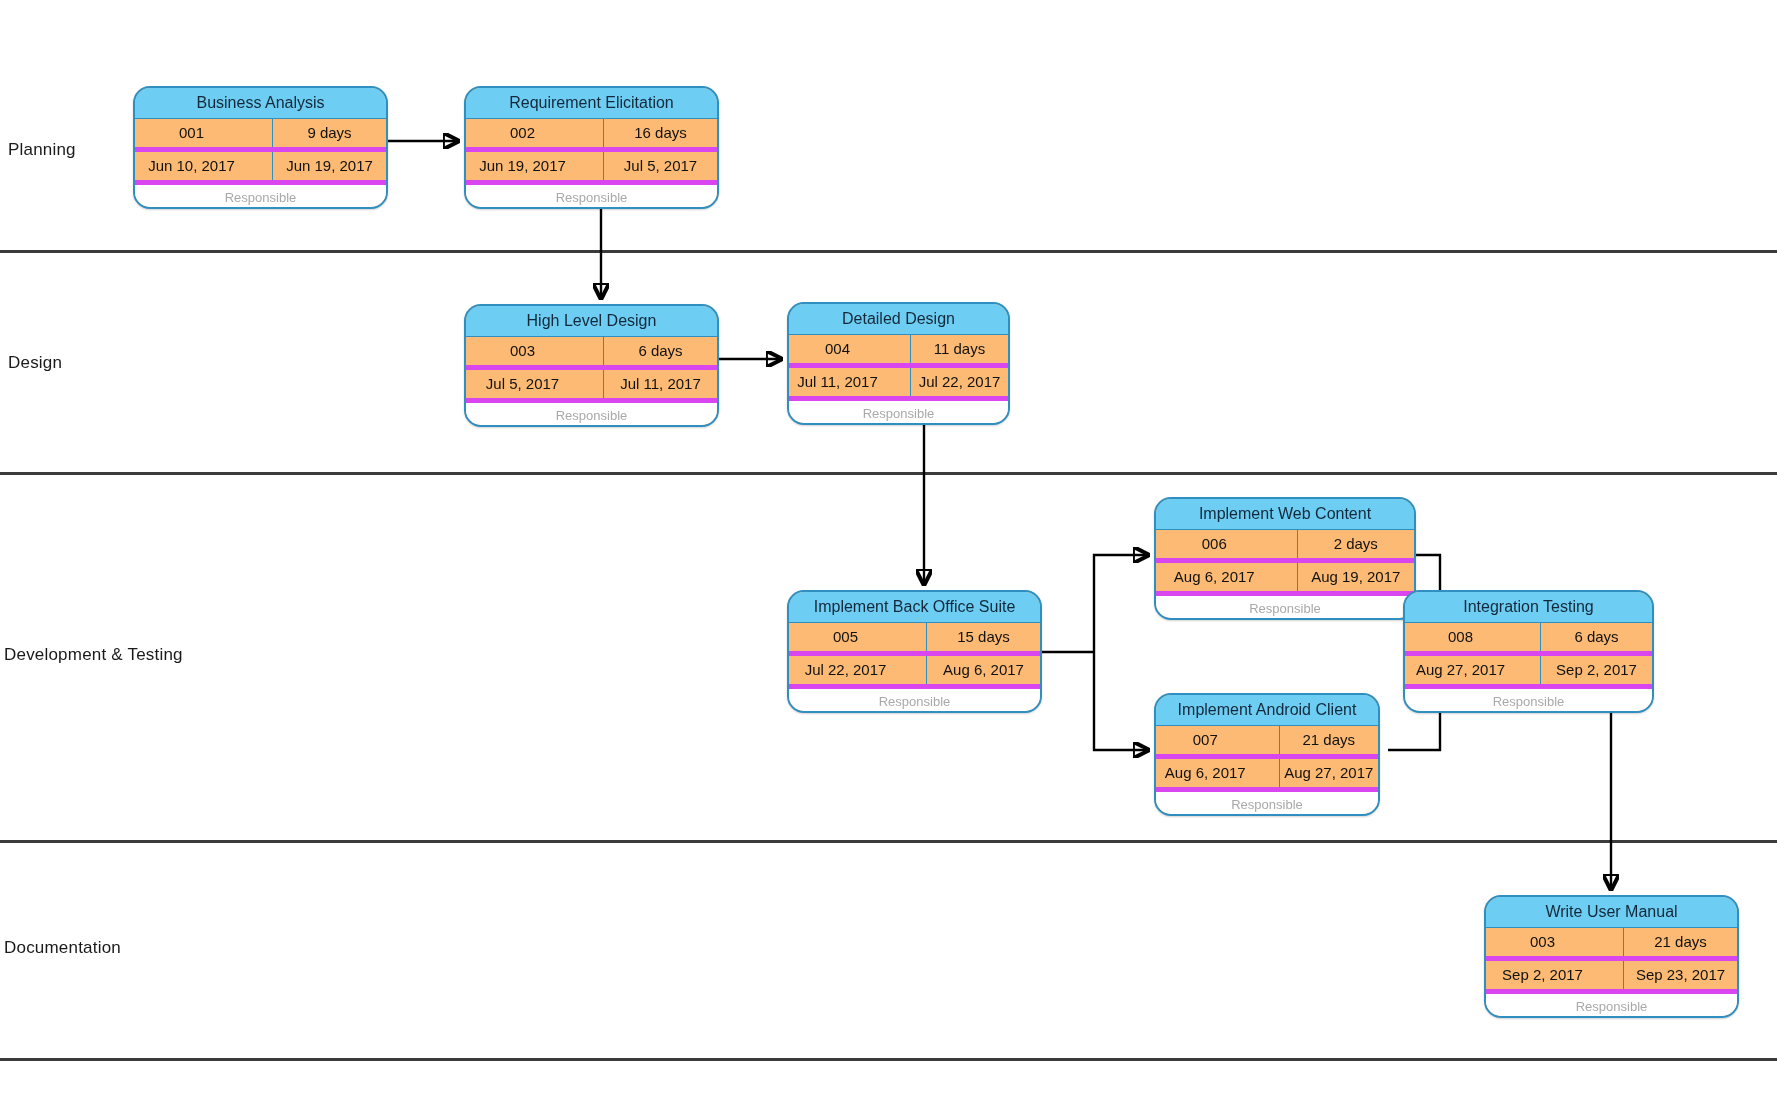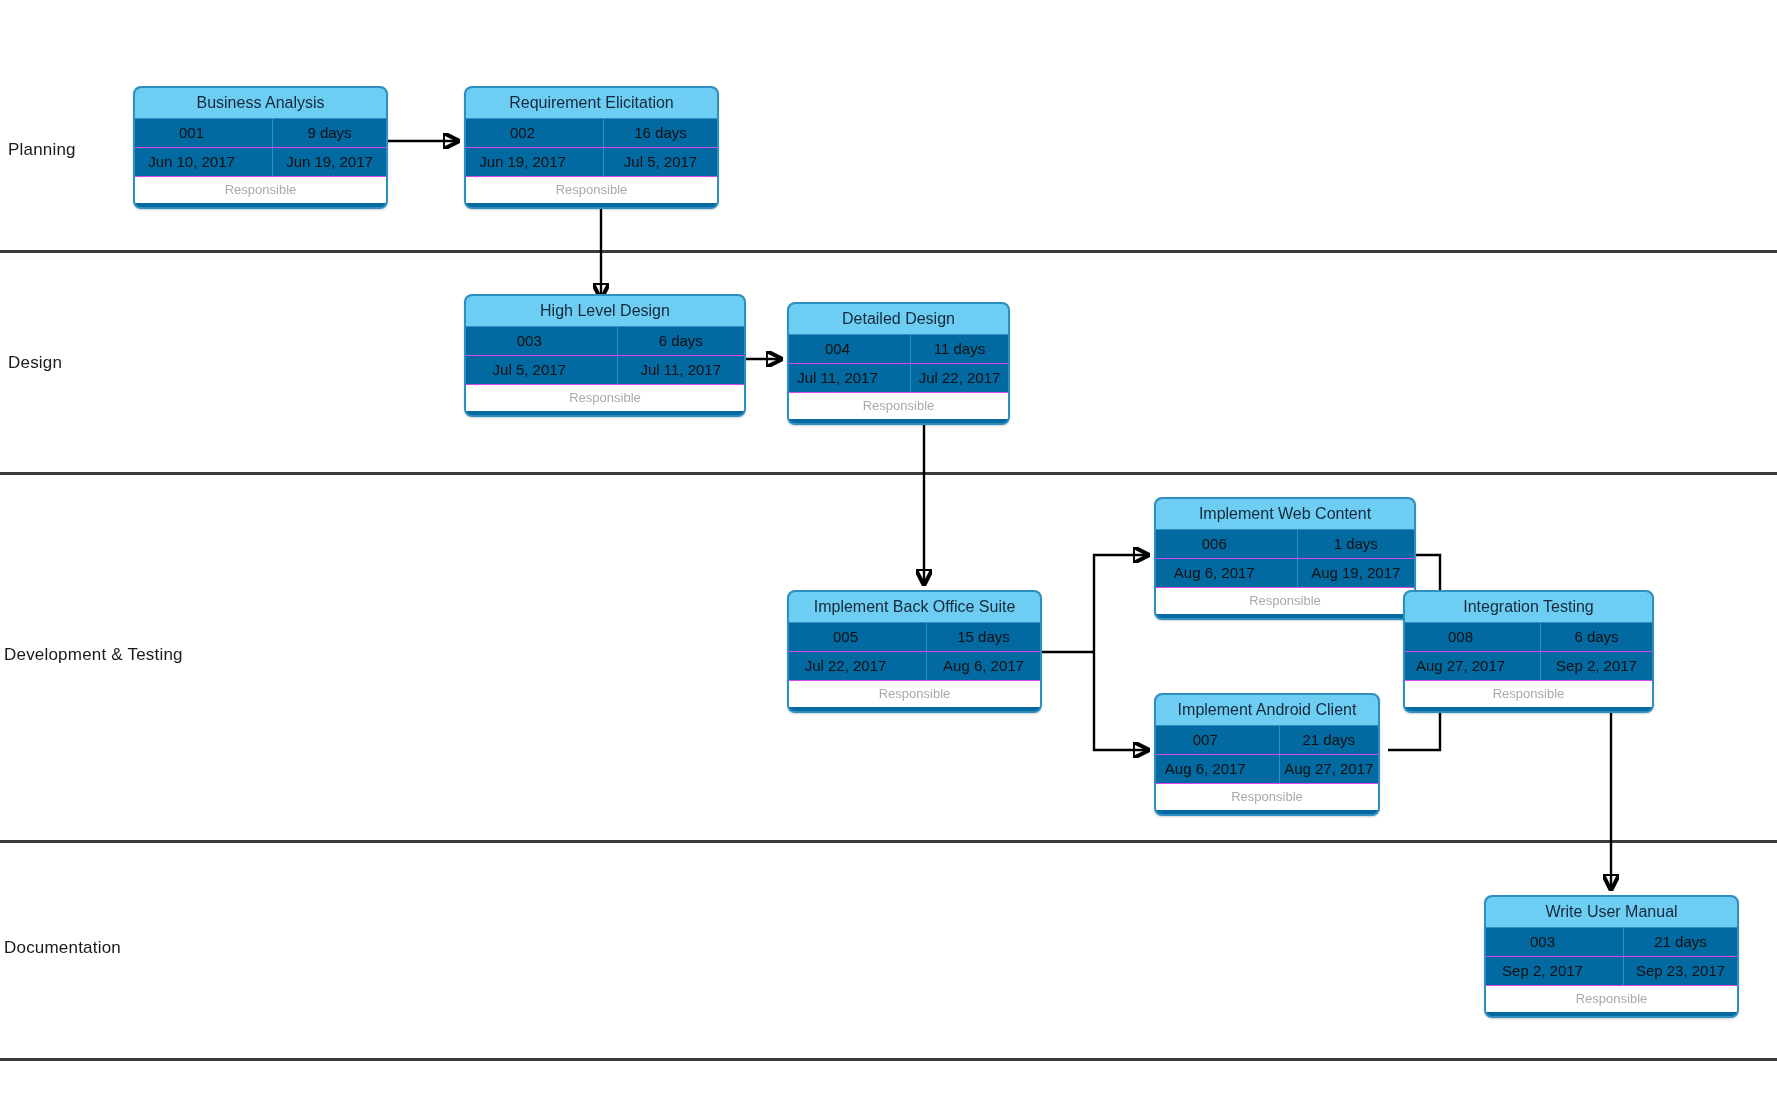--- a/index.html
+++ b/index.html
@@ -33,40 +33,40 @@
     color: #1a1a1a;
     white-space: nowrap;
     letter-spacing: .2px;
   }
 
   
   .task {
     position: absolute;
     box-sizing: border-box;
     border: 2px solid #2e8fc0;
-    border-radius: 8px;
-    background: #0369a1;
+    border-radius: 17px;
+    background: #fdba74;
     box-shadow: 0 1px 2px rgba(0,0,0,.18);
     overflow: hidden;
   }
   .task-title {
     height: 30px;
     line-height: 30px;
     text-align: center;
     background: #6ecdf2;
     color: #13293b;
     font-size: 16px;
     border-bottom: 1px solid #2e8fc0;
     white-space: nowrap;
     overflow: hidden;
   }
   .task-row {
     display: flex;
     height: 28px;
-    border-bottom: 1px solid #d946ef;
+    border-bottom: 5px solid #d946ef;
   }
   .task-cell {
     flex: 1 1 50%;
     line-height: 28px;
     text-align: center;
     font-size: 15px;
     color: #111111;
     white-space: nowrap;
     overflow: hidden;
   }
@@ -160,21 +160,21 @@
       <div class="task-cell">002</div>
       <div class="task-cell">16 days</div>
     </div>
     <div class="task-row">
       <div class="task-cell">Jun 19, 2017</div>
       <div class="task-cell">Jul 5, 2017</div>
     </div>
     <div class="task-foot">Responsible</div>
   </div>
 
-  <div class="task" style="left:464px; top:294px; width:282px; height:123px">
+  <div class="task" style="left:464px; top:304px; width:255px; height:123px">
     <div class="task-title">High Level Design</div>
     <div class="task-row">
       <div class="task-cell">003</div>
       <div class="task-cell">6 days</div>
     </div>
     <div class="task-row">
       <div class="task-cell">Jul 5, 2017</div>
       <div class="task-cell">Jul 11, 2017</div>
     </div>
     <div class="task-foot">Responsible</div>
@@ -203,21 +203,21 @@
       <div class="task-cell">Jul 22, 2017</div>
       <div class="task-cell">Aug 6, 2017</div>
     </div>
     <div class="task-foot">Responsible</div>
   </div>
 
   <div class="task" style="left:1154px; top:497px; width:262px; height:123px">
     <div class="task-title">Implement Web Content</div>
     <div class="task-row">
       <div class="task-cell">006</div>
-      <div class="task-cell">1 days</div>
+      <div class="task-cell">2 days</div>
     </div>
     <div class="task-row">
       <div class="task-cell">Aug 6, 2017</div>
       <div class="task-cell">Aug 19, 2017</div>
     </div>
     <div class="task-foot">Responsible</div>
   </div>
 
   <div class="task" style="left:1154px; top:693px; width:226px; height:123px">
     <div class="task-title">Implement Android Client</div>

